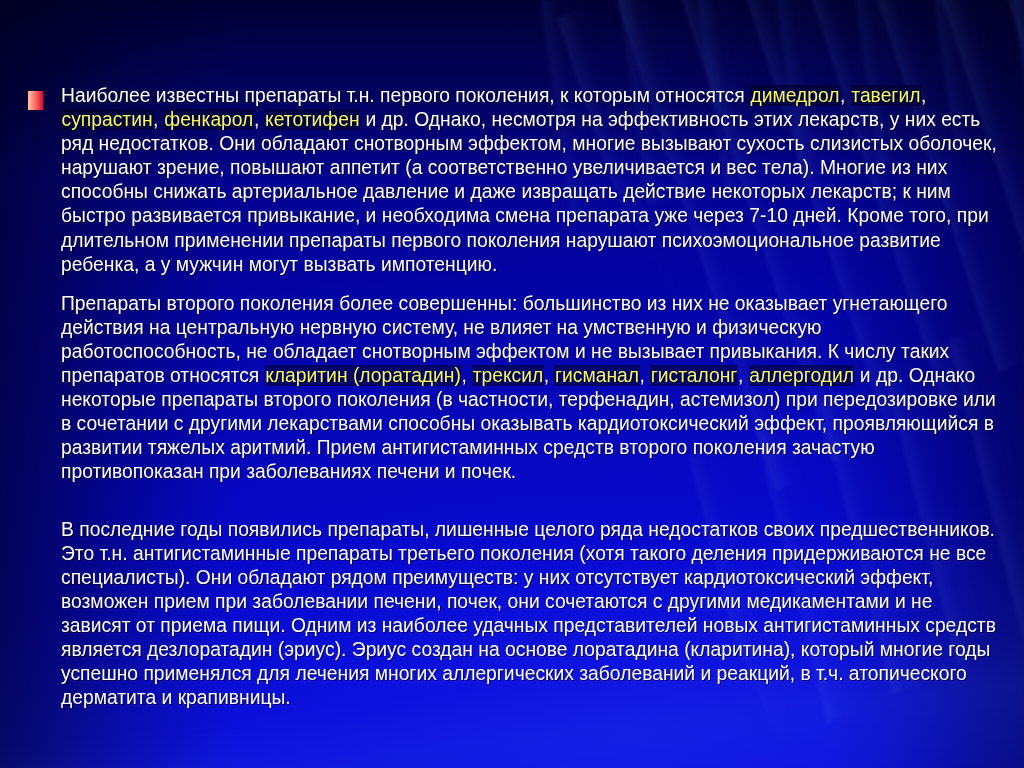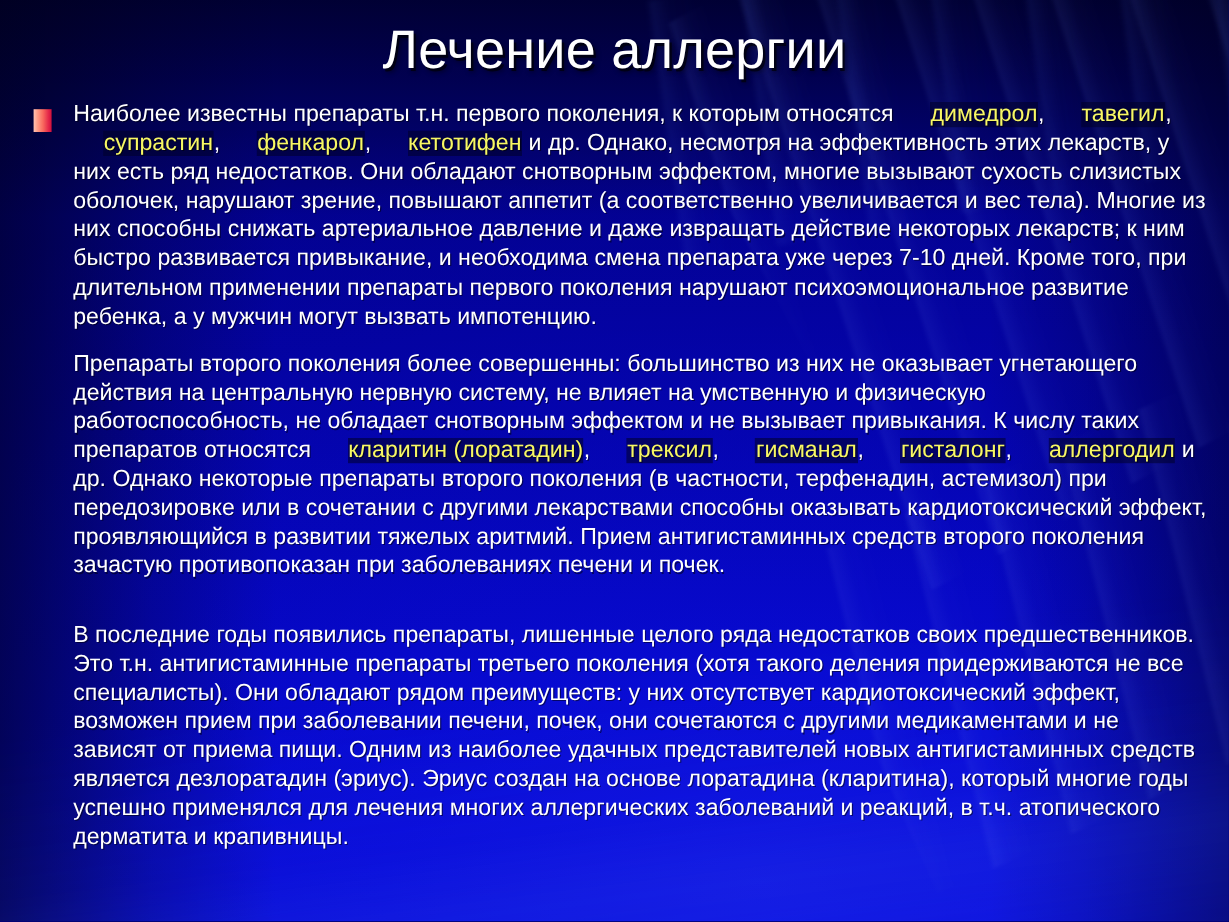--- a/index.html
+++ b/index.html
@@ -213,40 +213,36 @@
 
   .para.p2 { margin-top: 15px; }
   .para.p3 { margin-top: 33px; }
 
   
   .drug {
     color: #f7f764;
     background: rgba(0,0,40,0.55);
     text-shadow: 1px 1px 0 rgba(0,0,0,0.55);
     padding: 0 0.5px;
-    margin-left: 25px;
   }
 </style>
 </head>
 <body>
 
 <div class="slide">
 
   <div class="bg-base"></div>
   <div class="bg-top-shade"></div>
   <div class="bg-left-shade"></div>
   <div class="bg-right-shade"></div>
   <div class="bg-sweep-bottom"></div>
   <div class="bg-streaks-tr"></div>
   <div class="bg-streaks-mr"></div>
   <div class="bg-title-streaks"></div>
 
-  <div class="title-zone">
-    <h1 class="slide-title">Лечение аллергии</h1>
-  </div>
 
   <div class="body-zone">
 
     <div class="para p1">
       <div class="bullet-cell">
         <span class="bullet-square"></span>
       </div>
       <div class="para-text"><span>Наиболее известны препараты т.н. первого поколения, к которым относятся </span><span class="drug">димедрол</span><span>, </span><span class="drug">тавегил</span><span>, </span><span class="drug">супрастин</span><span>, </span><span class="drug">фенкарол</span><span>, </span><span class="drug">кетотифен</span><span> и др. Однако, несмотря на эффективность этих лекарств, у них есть ряд недостатков. Они обладают снотворным эффектом, многие вызывают сухость слизистых оболочек, нарушают зрение, повышают аппетит (а соответственно увеличивается и вес тела). Многие из них способны снижать артериальное давление и даже извращать действие некоторых лекарств; к ним быстро развивается привыкание, и необходима смена препарата уже через 7-10 дней. Кроме того, при длительном применении препараты первого поколения нарушают психоэмоциональное развитие ребенка, а у мужчин могут вызвать импотенцию.</span></div>
     </div>
 

